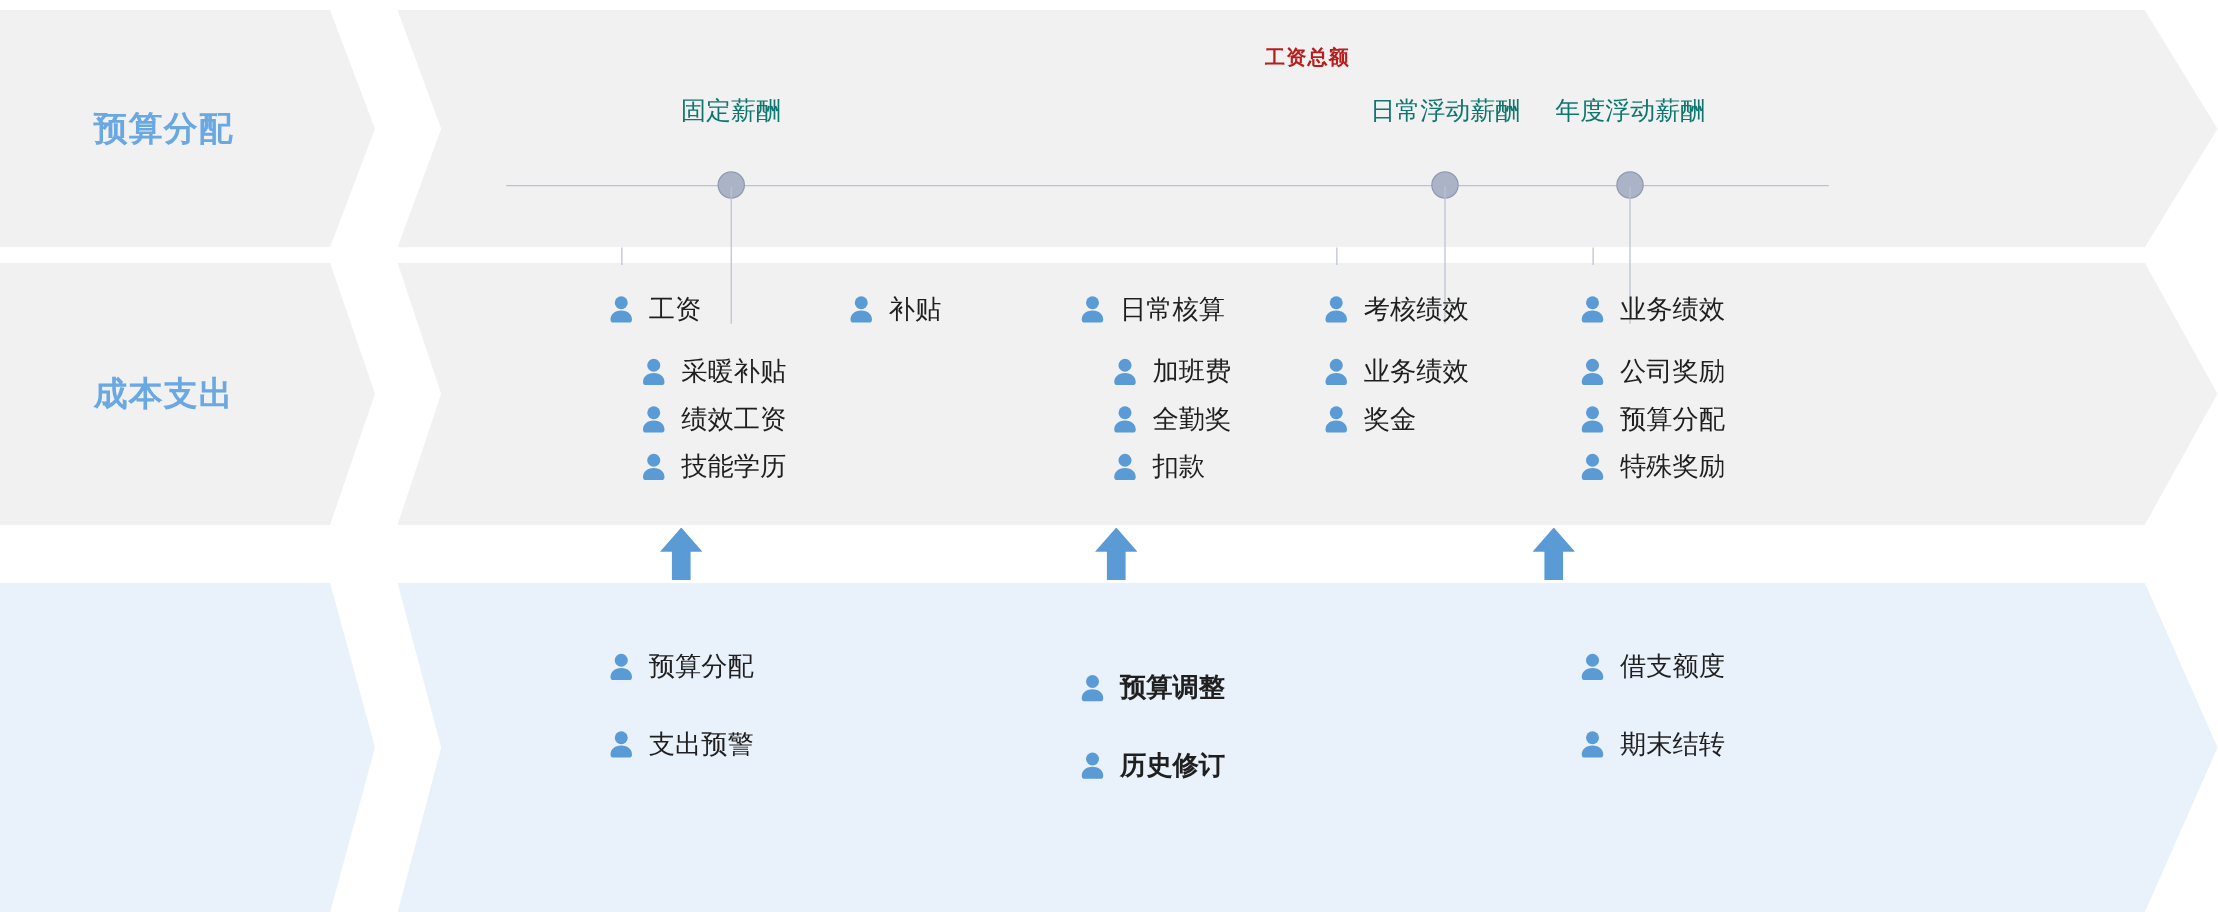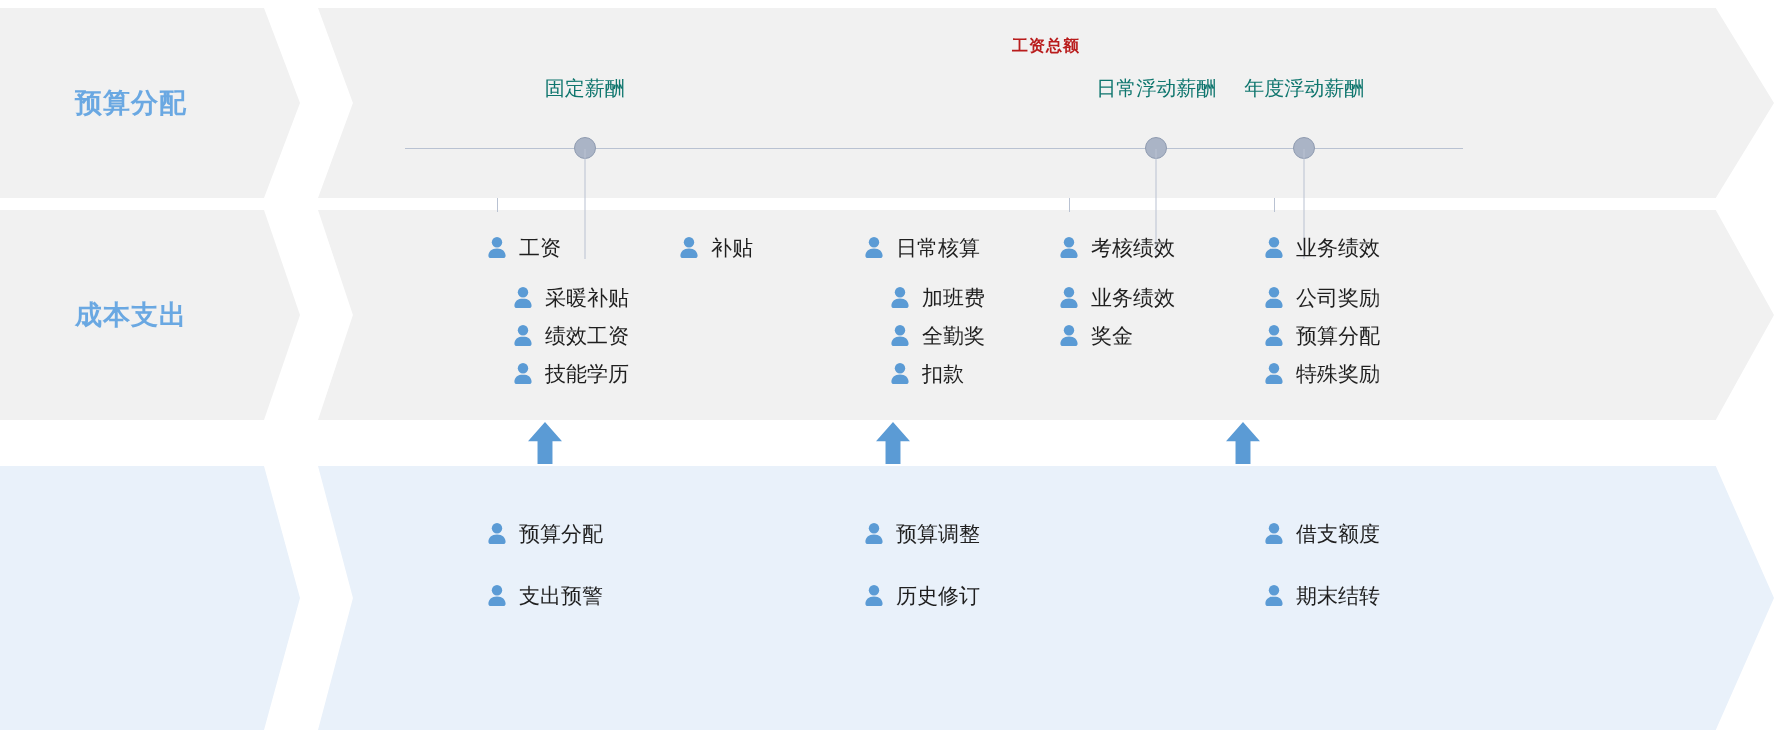--- a/index.html
+++ b/index.html
@@ -382,21 +382,21 @@
             <span class="p-label">预算分配</span>
           </div>
           <div class="p-row" style="margin-bottom: 0px;">
             <svg viewBox="0 0 22 23" class="p-icon">
               <circle cx="11" cy="6.2" r="5.2" fill="#5b9bd5"></circle>
               <path d="M11 12.4c-5.4 0-8.6 3.2-8.6 7.3 0 1.5 1 2.3 2.4 2.3h12.4c1.4 0 2.4-.8 2.4-2.3 0-4.1-3.2-7.3-8.6-7.3z" fill="#5b9bd5"></path>
             </svg>
             <span class="p-label">支出预警</span>
           </div>
         </div>
-        <div class="ctrl-col" style="left: 545px; top: 48px;">
+        <div class="ctrl-col" style="left: 545px; top: 65px; font-weight: bold;">
           <div class="p-row" style="margin-bottom: 24px;">
             <svg viewBox="0 0 22 23" class="p-icon">
               <circle cx="11" cy="6.2" r="5.2" fill="#5b9bd5"></circle>
               <path d="M11 12.4c-5.4 0-8.6 3.2-8.6 7.3 0 1.5 1 2.3 2.4 2.3h12.4c1.4 0 2.4-.8 2.4-2.3 0-4.1-3.2-7.3-8.6-7.3z" fill="#5b9bd5"></path>
             </svg>
             <span class="p-label">预算调整</span>
           </div>
           <div class="p-row" style="margin-bottom: 0px;">
             <svg viewBox="0 0 22 23" class="p-icon">
               <circle cx="11" cy="6.2" r="5.2" fill="#5b9bd5"></circle>

